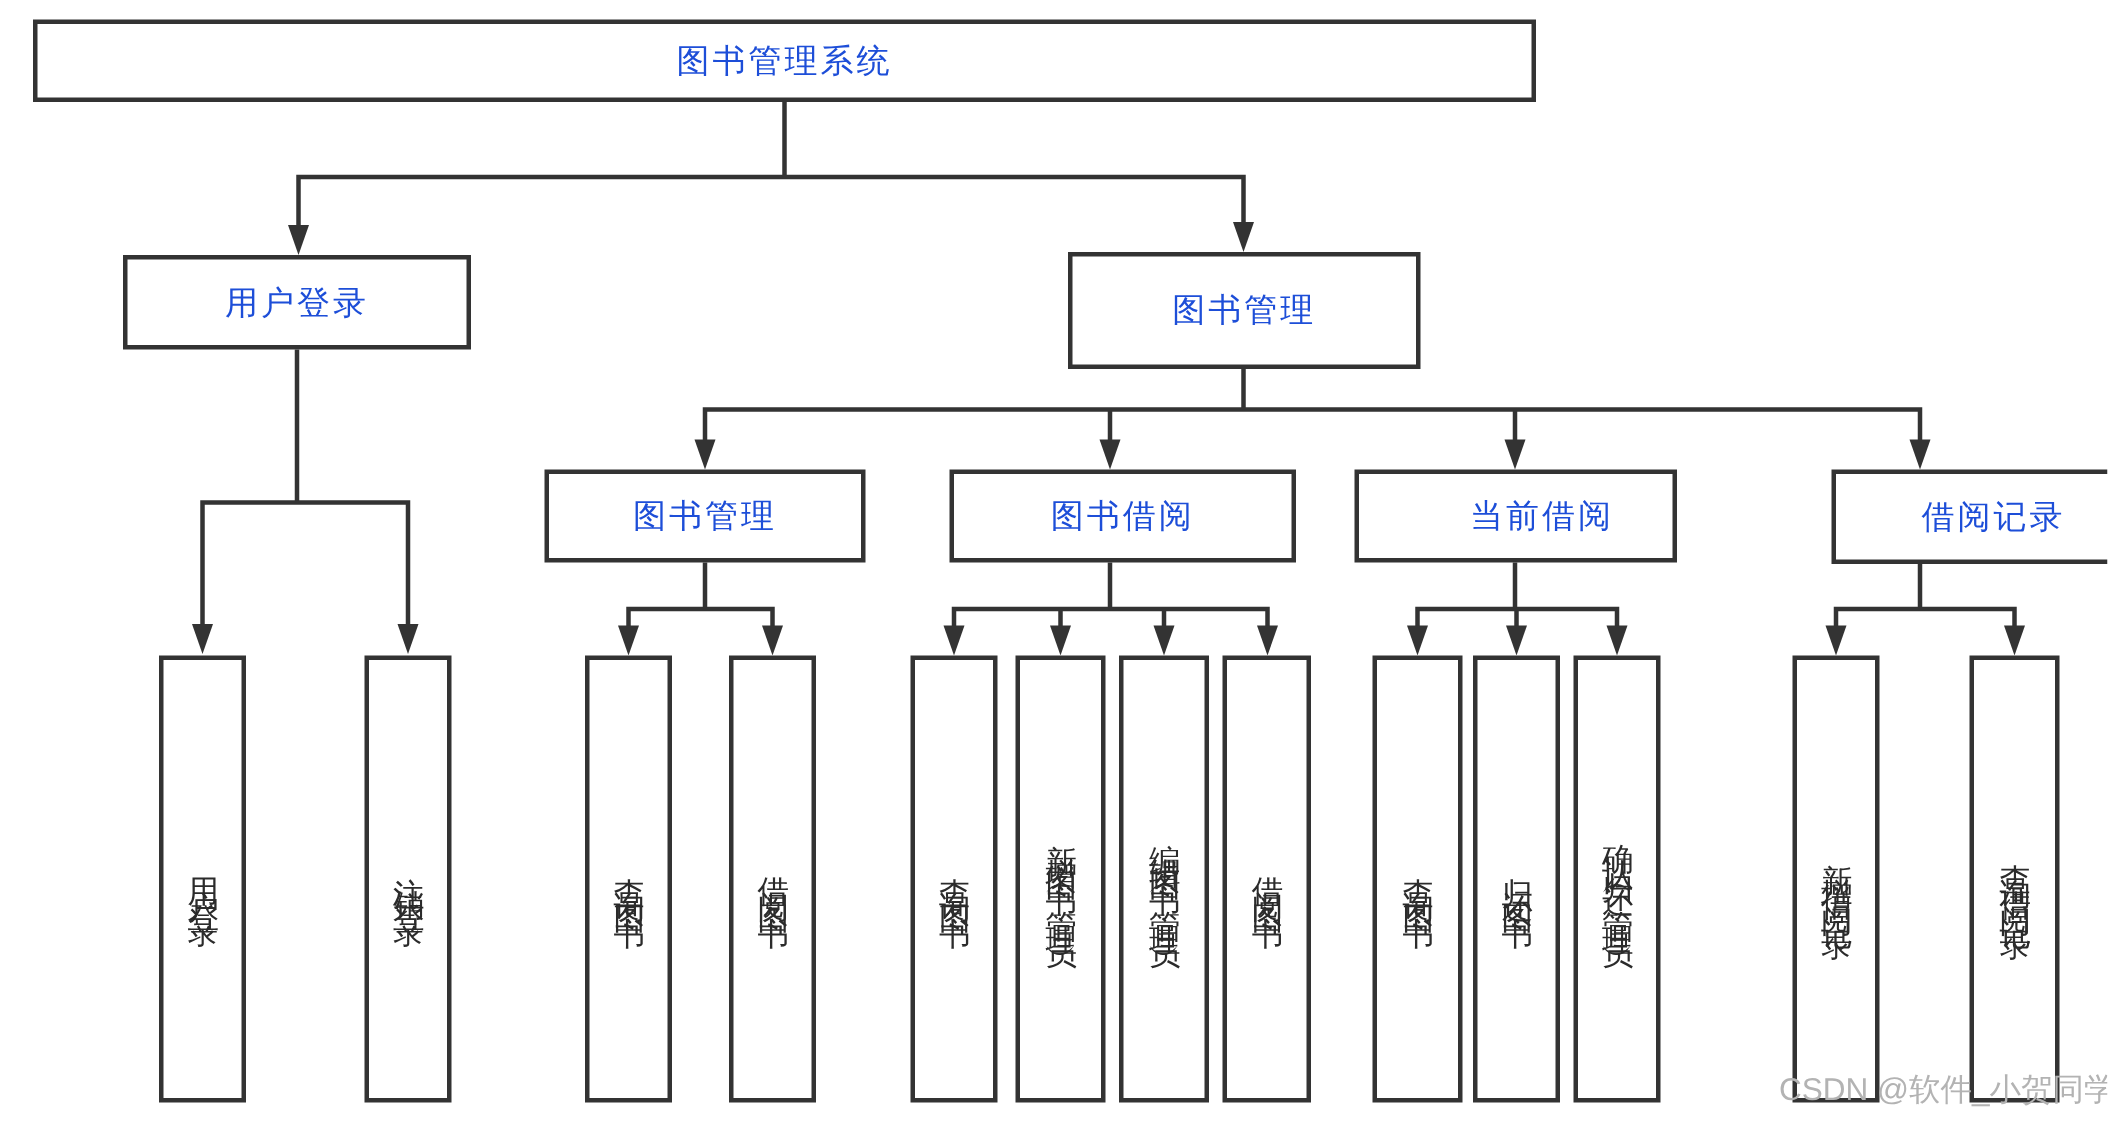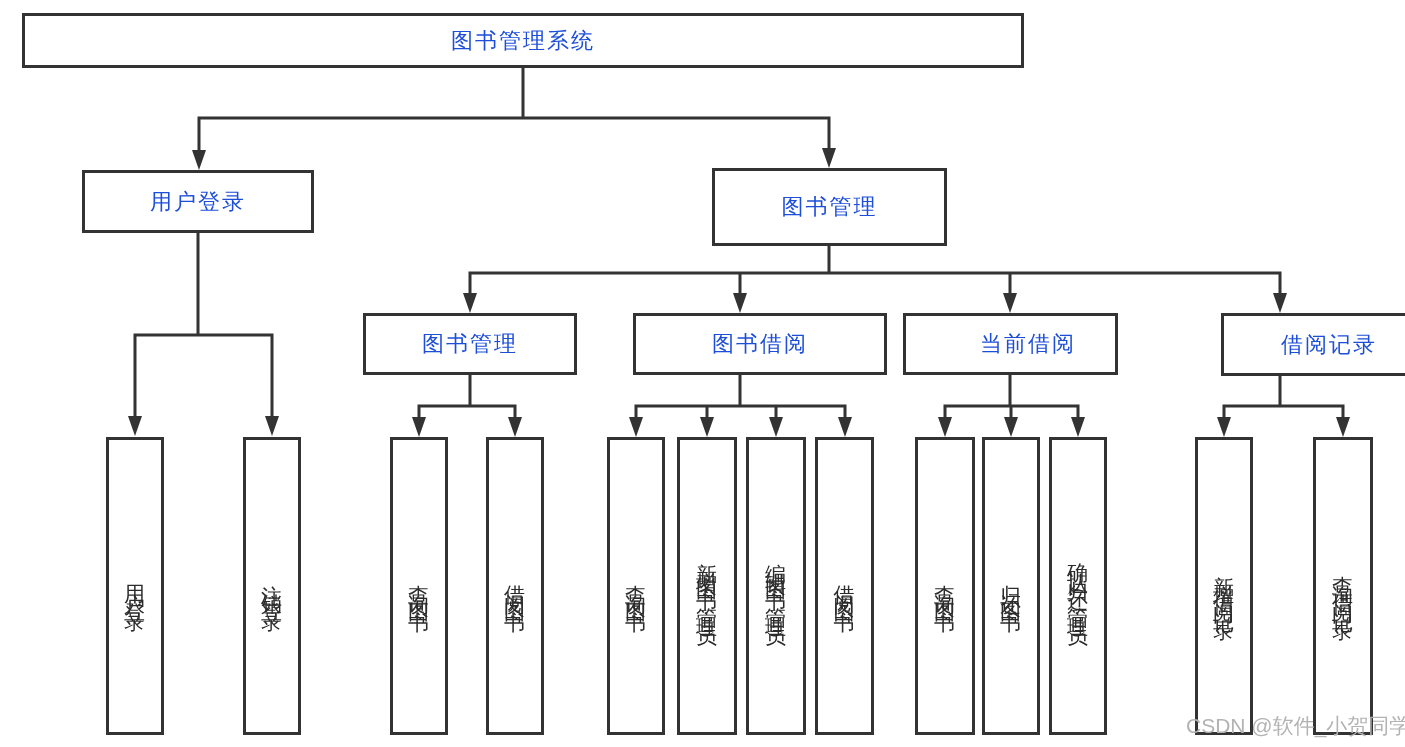--- a/index.html
+++ b/index.html
@@ -68,21 +68,21 @@
   <div class="hbox" style="left:82px;top:170px;width:232px;height:63px;">
     <span>用户登录</span>
   </div>
   <div class="hbox" style="left:712px;top:168px;width:235px;height:78px;">
     <span>图书管理</span>
   </div>
 
   <div class="hbox" style="left:363px;top:313px;width:214px;height:62px;">
     <span>图书管理</span>
   </div>
-  <div class="hbox" style="left:633px;top:313px;width:254px;height:62px;">
+  <div class="hbox" style="left:633px;top:313px;width:231px;height:62px;">
     <span>图书借阅</span>
   </div>
   <div class="hbox" style="left:903px;top:313px;width:215px;height:62px;padding-left:35px;">
     <span>当前借阅</span>
   </div>
   <div class="hbox" style="left:1173px;top:313px;width:216px;height:63px;margin-left:48px;">
     <span>借阅记录</span>
   </div>
 
   <div class="vbox" style="left:106px;width:58px;">

